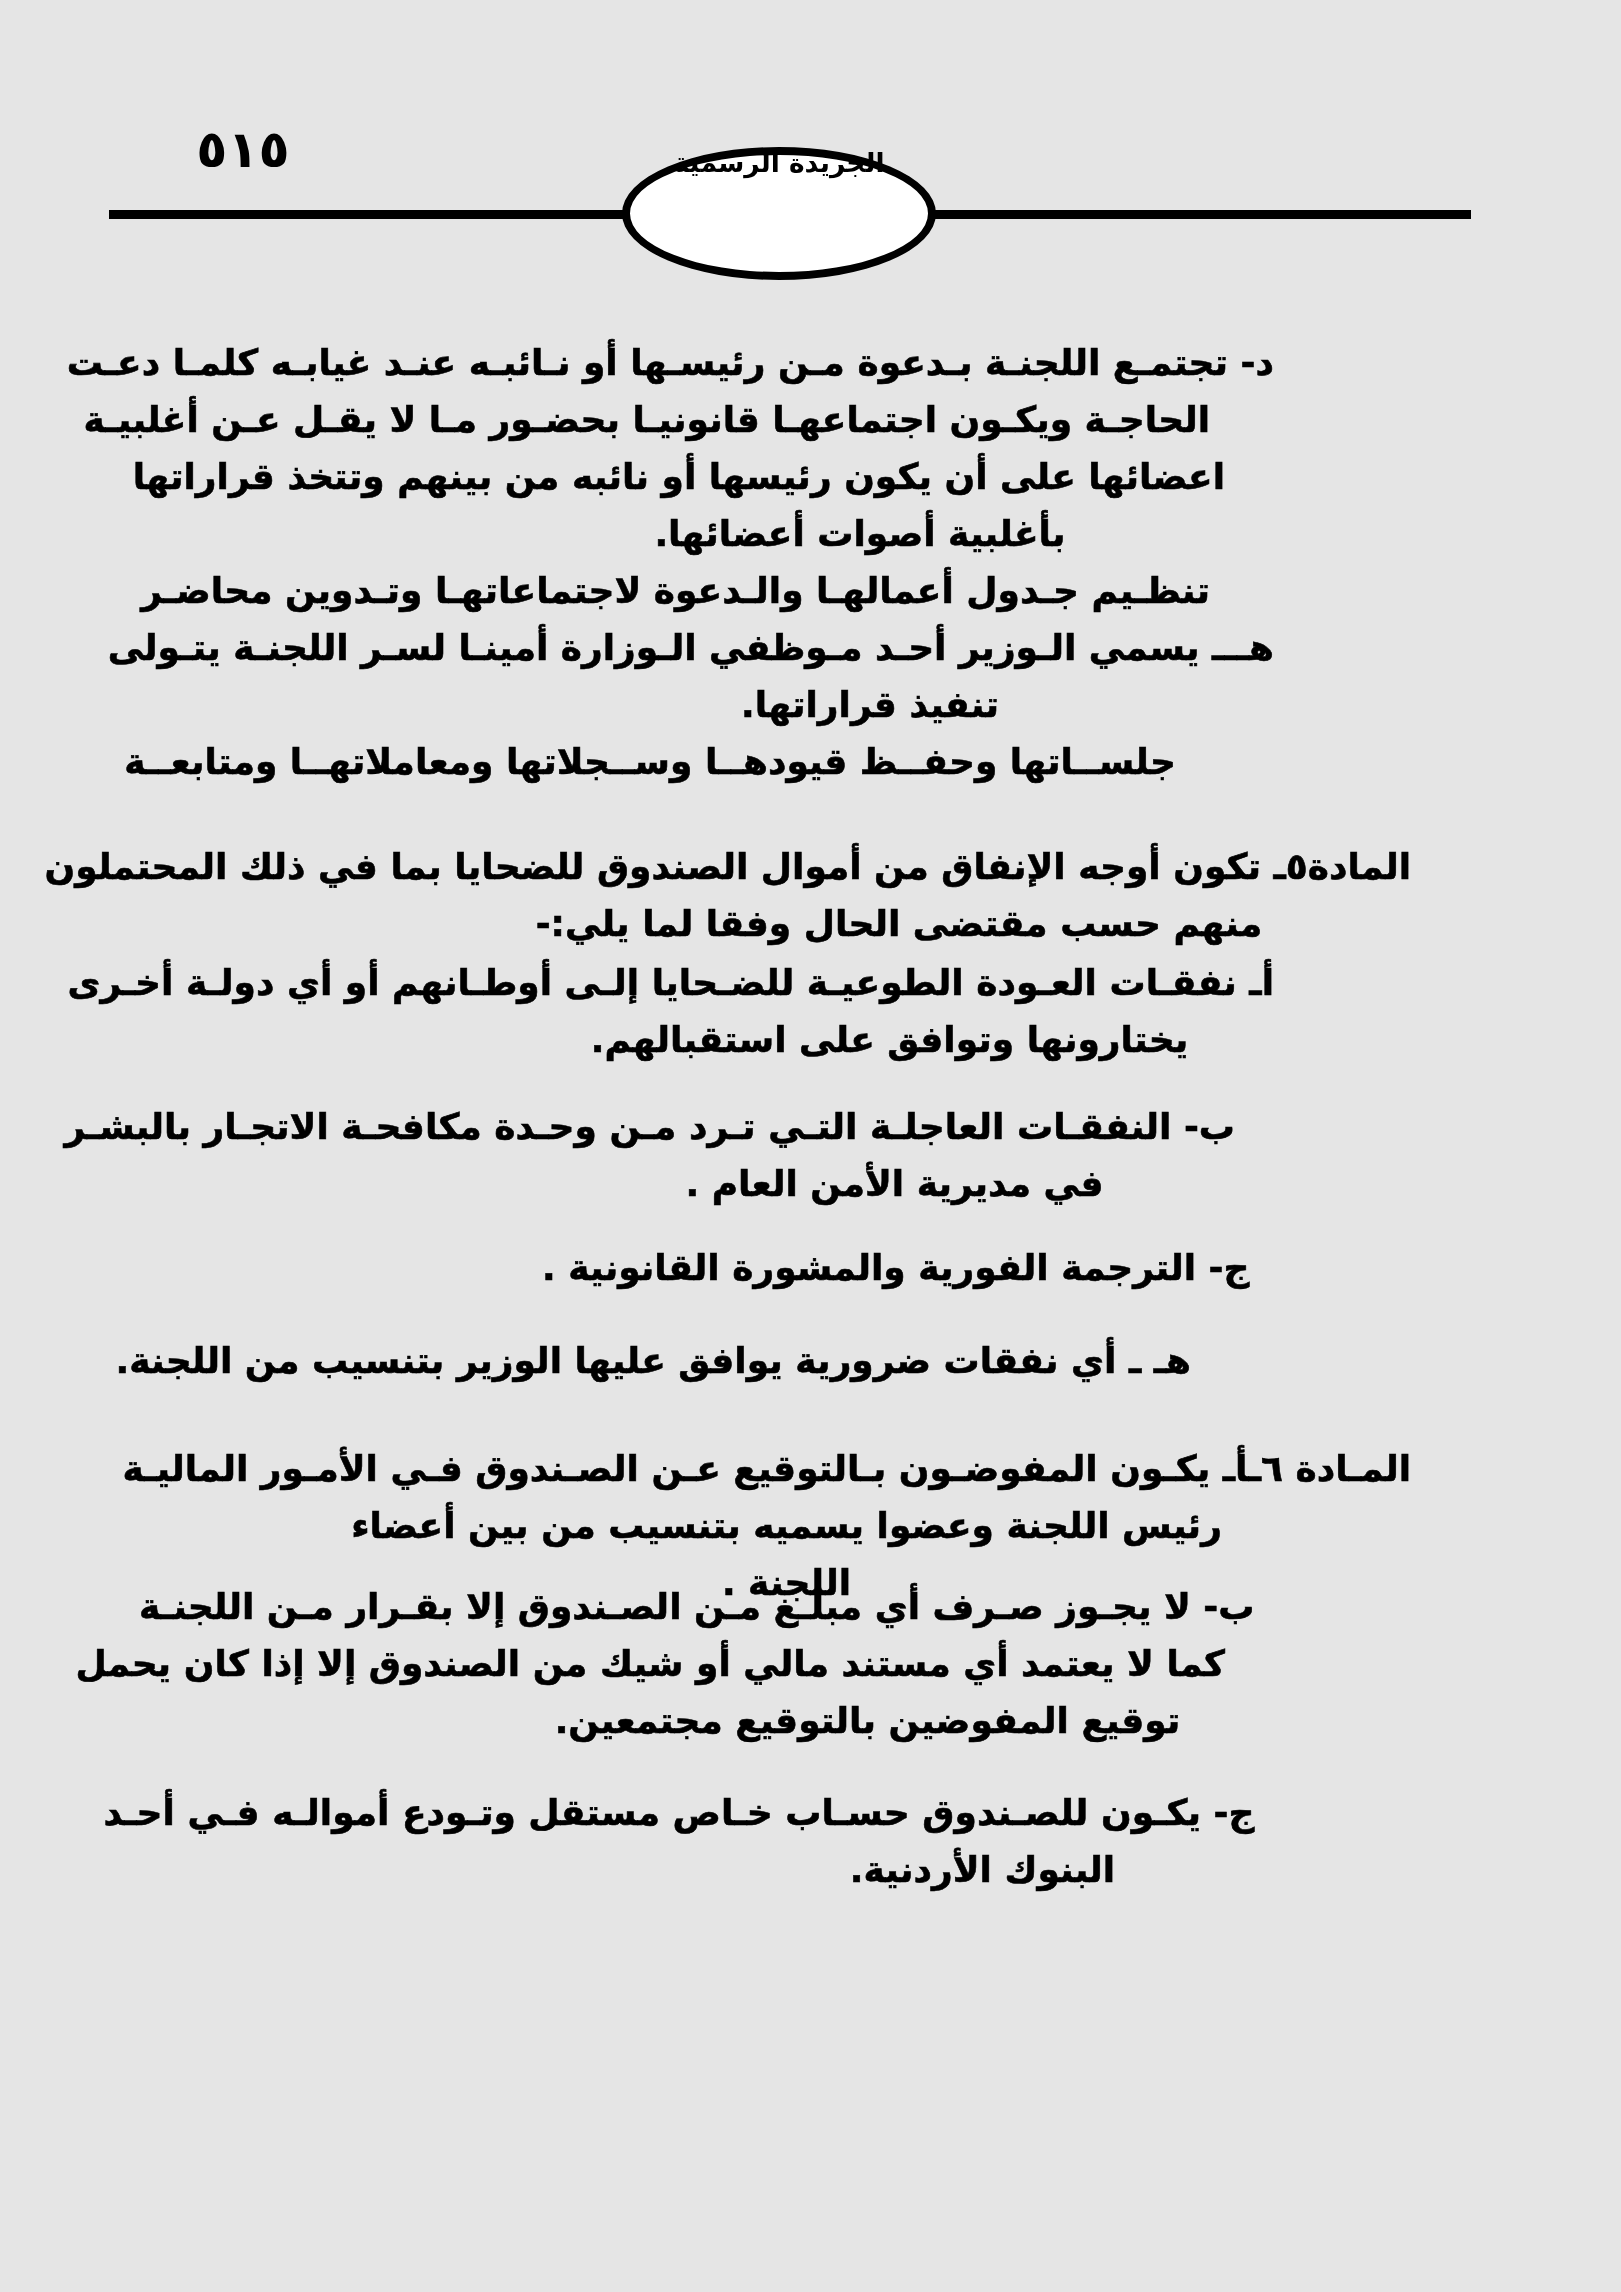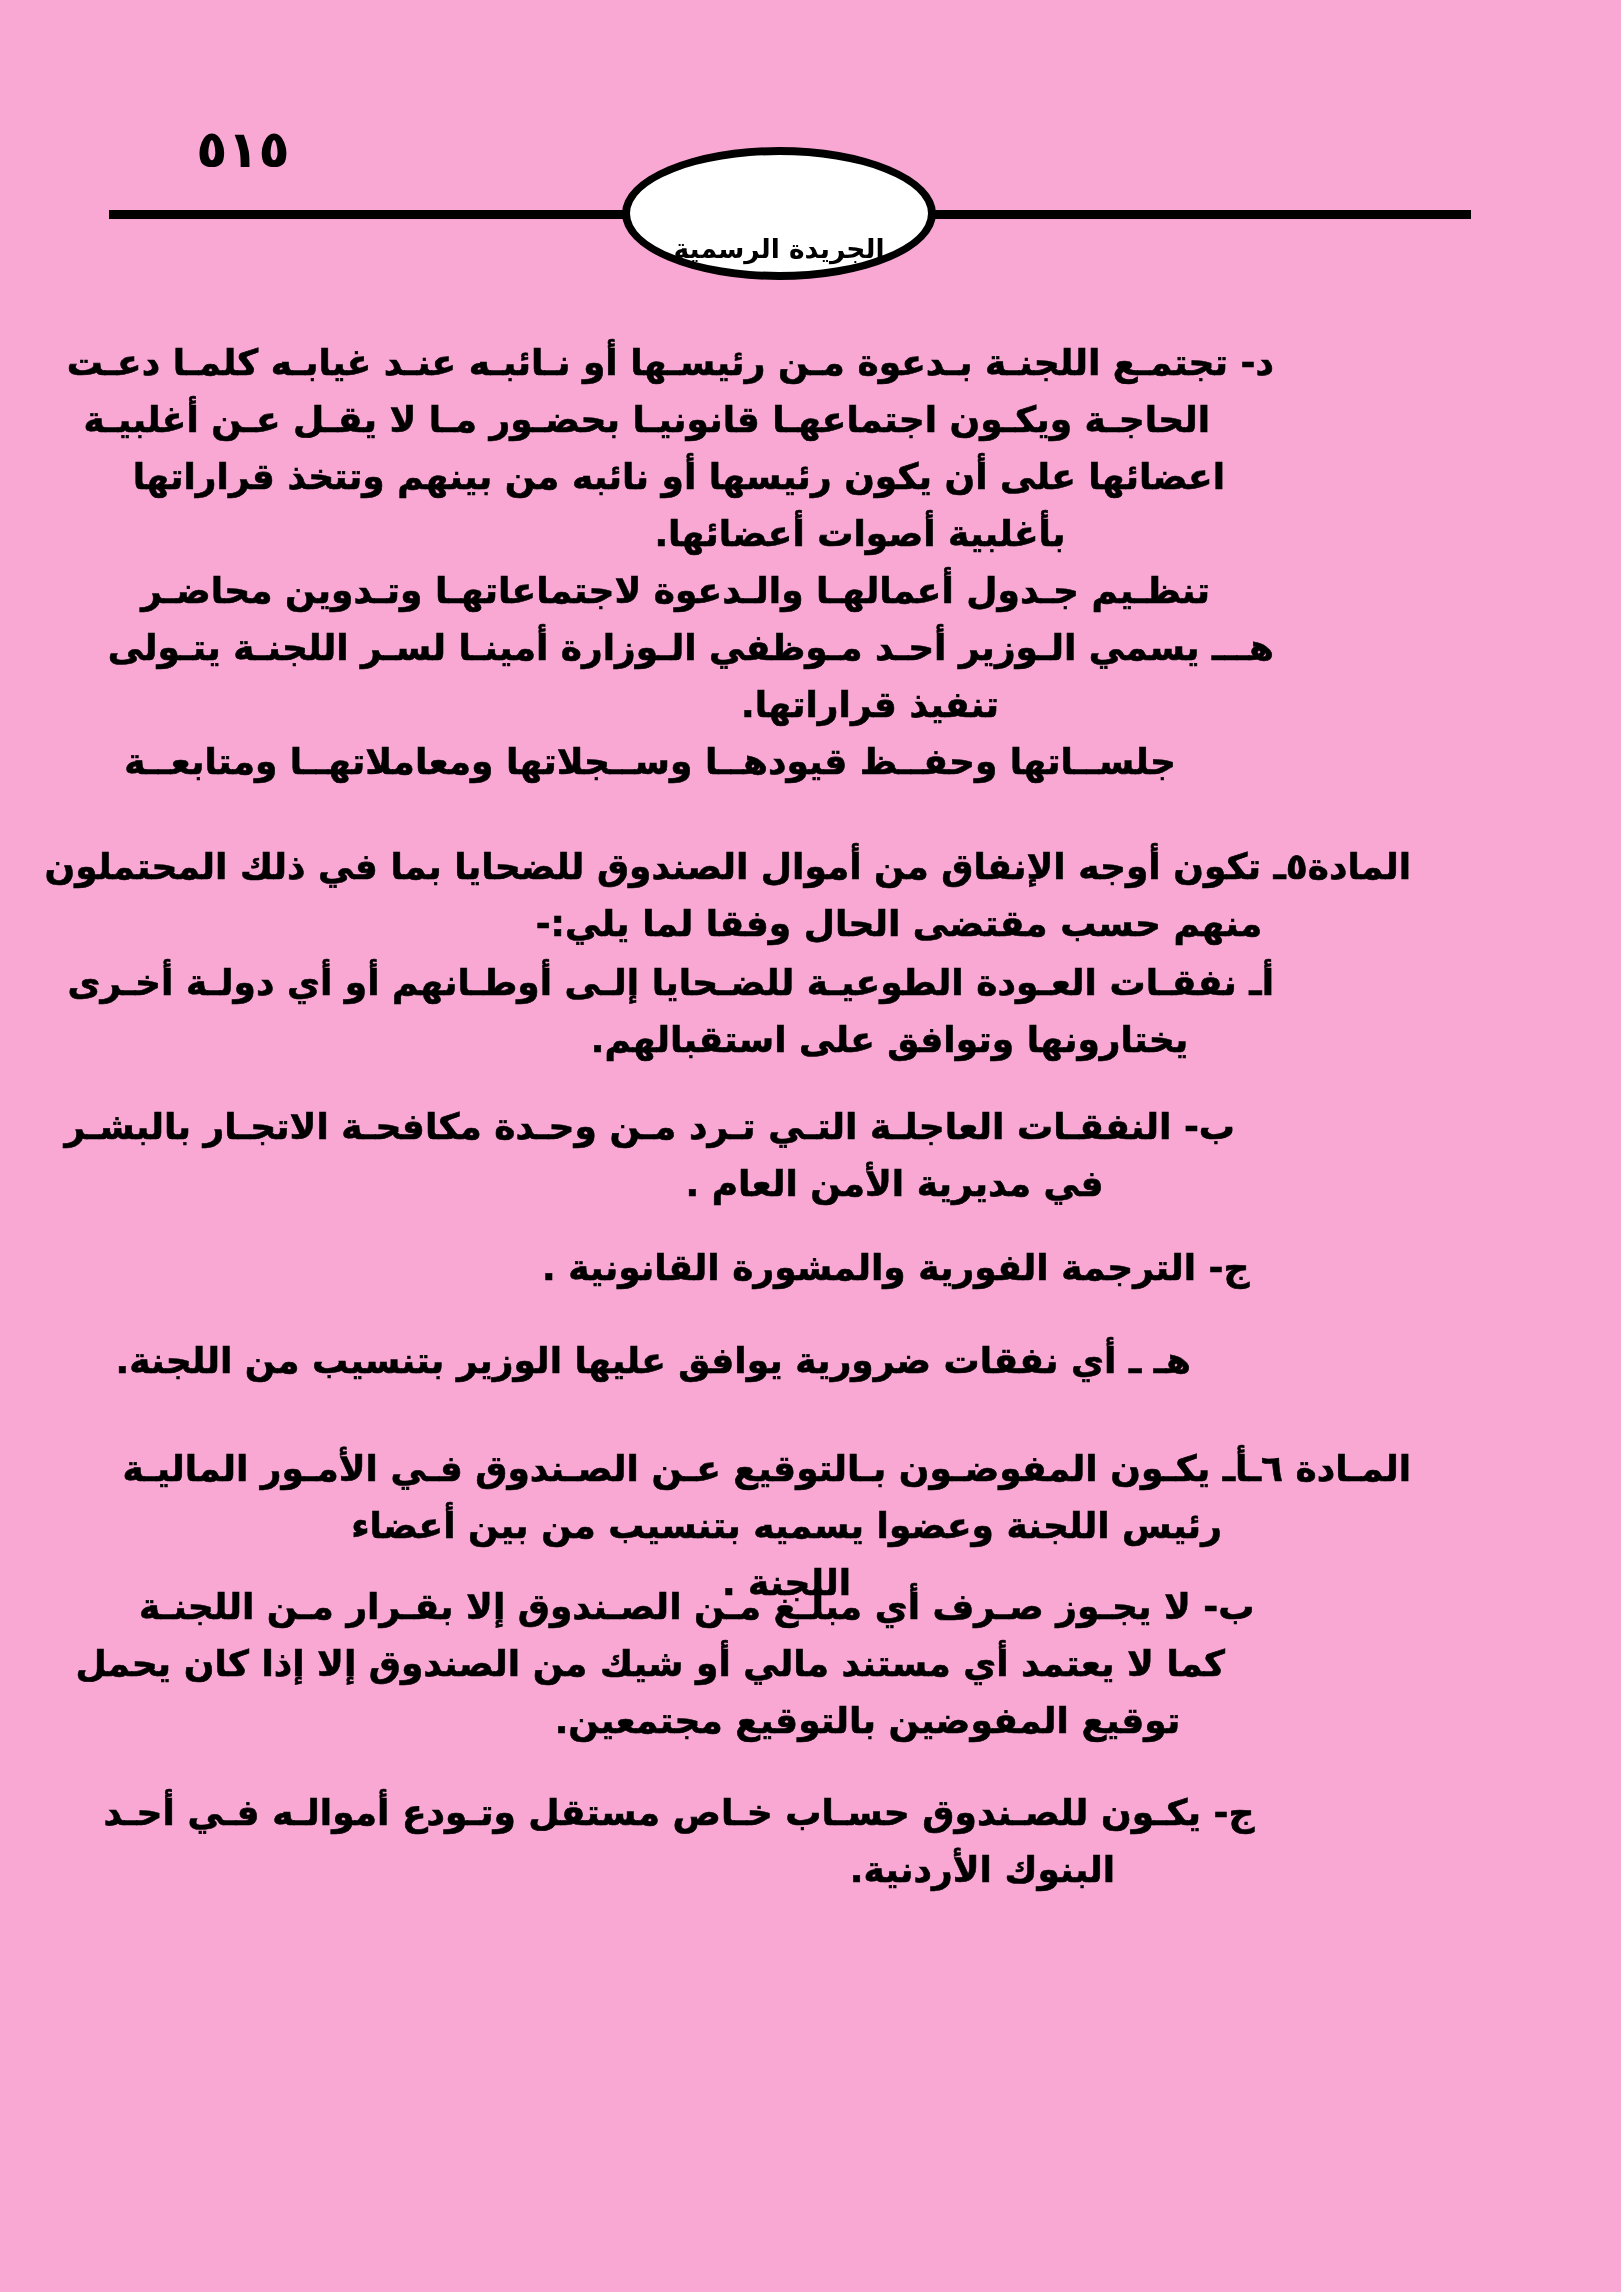--- a/index.html
+++ b/index.html
@@ -2,36 +2,36 @@
 <html lang="ar" dir="rtl"><head>
 <meta charset="utf-8">
 <style>
   html,body{margin:0;padding:0;}
   body{
     width:1621px;height:2293px;position:relative;
     background:#ffffff;overflow:hidden;
     font-family:"DejaVu Sans",sans-serif;
     color:#000;
   }
-  .page{position:absolute;inset:0;background:#f9a8d4;}
+  .page{position:absolute;inset:0;background:#e5e5e5;}
   
   .page-number{
     position:absolute;top:120px;left:184px;width:118px;
     font-size:51px;font-weight:bold;text-align:center;
     letter-spacing:2px;direction:rtl;
   }
   .header-rule{
     position:absolute;top:210px;left:109px;width:1362px;height:8.8px;
     background:#000;
   }
   .gazette-oval{
     position:absolute;top:147px;left:622px;width:314px;height:133px;
     background:#fff;border:8.8px solid #000;border-radius:50%;
     box-sizing:border-box;z-index:2;
-    display:flex;align-items:flex-end;justify-content:center;
+    display:flex;align-items:flex-start;justify-content:center;
   }
   .gazette-oval .title{
     font-size:26.5px;font-weight:bold;transform:translateY(-7.8px);
     white-space:nowrap;
   }
   
   .content{
     position:absolute;top:334px;right:347px;width:1122px;
     direction:rtl;font-weight:bold;font-size:36px;
   }

